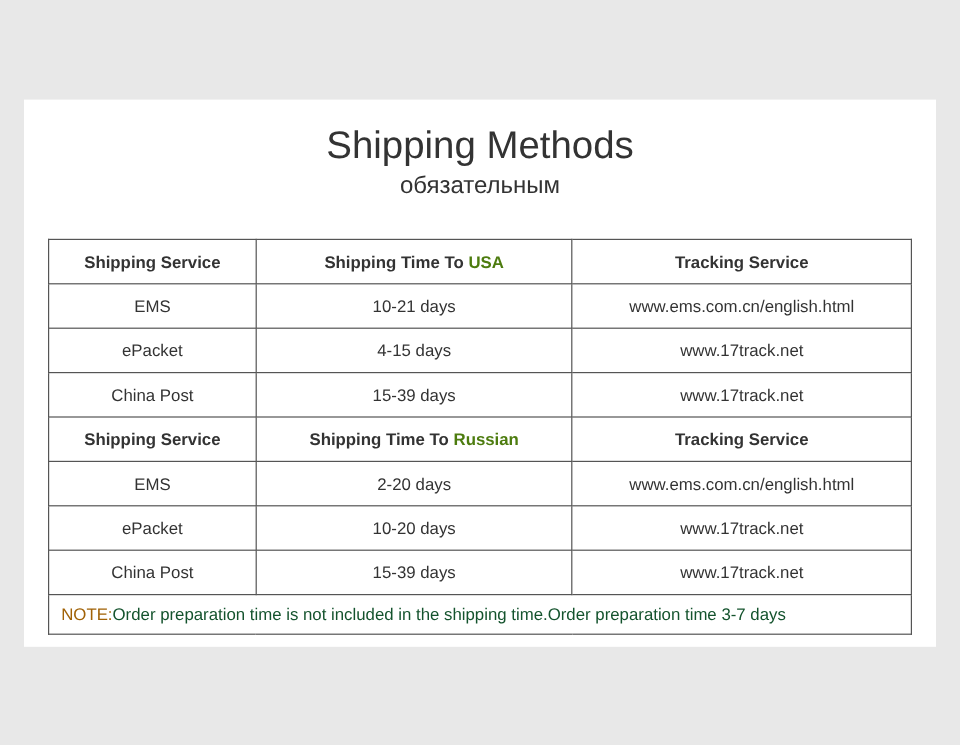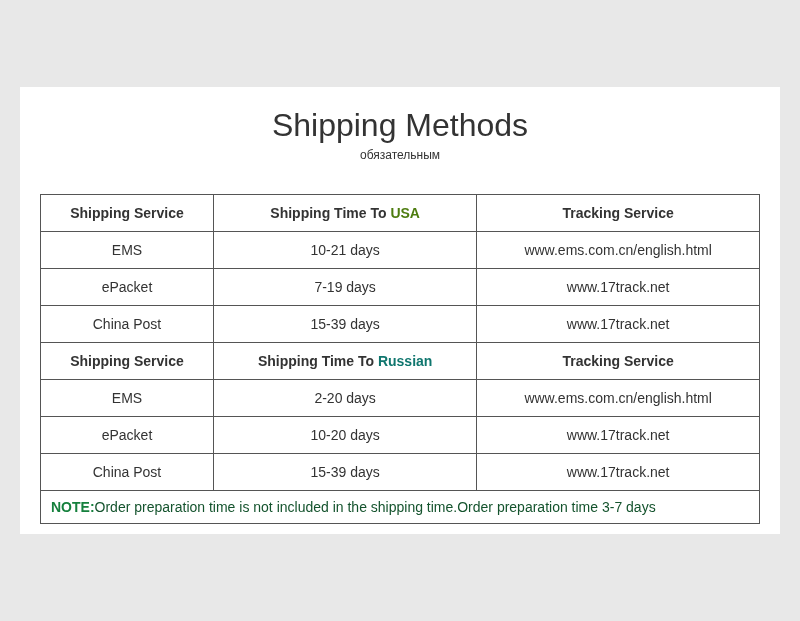--- a/index.html
+++ b/index.html
@@ -22,21 +22,21 @@
       text-align: center;
       margin-bottom: 32px;
     }
     .main-title {
       font-size: 32px;
       font-weight: normal;
       color: #333;
       margin-bottom: 4px;
     }
     .subtitle {
-      font-size: 12px;
+      font-size: 20px;
       color: #333;
     }
     table {
       width: 100%;
       border-collapse: collapse;
       border: 1px solid #555;
     }
     td, th {
       border: 1px solid #555;
       padding: 10px 1px;
@@ -45,29 +45,29 @@
       color: #333;
     }
     .header-row td {
       font-weight: bold;
       background: #fff;
     }
     .accent-usa {
       color: #4d7c0f;
     }
     .accent-russian {
-      color: #0f766e;
+      color: #4d7c0f;
     }
     .note-row td {
       text-align: left;
       padding: 8px 10px;
     }
     .note-label {
-      color: #15803d;
-      font-weight: bold;
+      color: #a16207;
+      font-weight: normal;
     }
     .note-text {
       color: #14532d;
     }
   </style>
 </head>
 <body>
 
 <div class="container">
   <div class="title-section">
@@ -87,21 +87,21 @@
     </tr>
 
     <tr>
       <td>EMS</td>
       <td>10-21 days</td>
       <td>www.ems.com.cn/english.html</td>
     </tr>
 
     <tr>
       <td>ePacket</td>
-      <td>7-19 days</td>
+      <td>4-15 days</td>
       <td>www.17track.net</td>
     </tr>
 
     <tr>
       <td>China Post</td>
       <td>15-39 days</td>
       <td>www.17track.net</td>
     </tr>
 
     <tr class="header-row">

